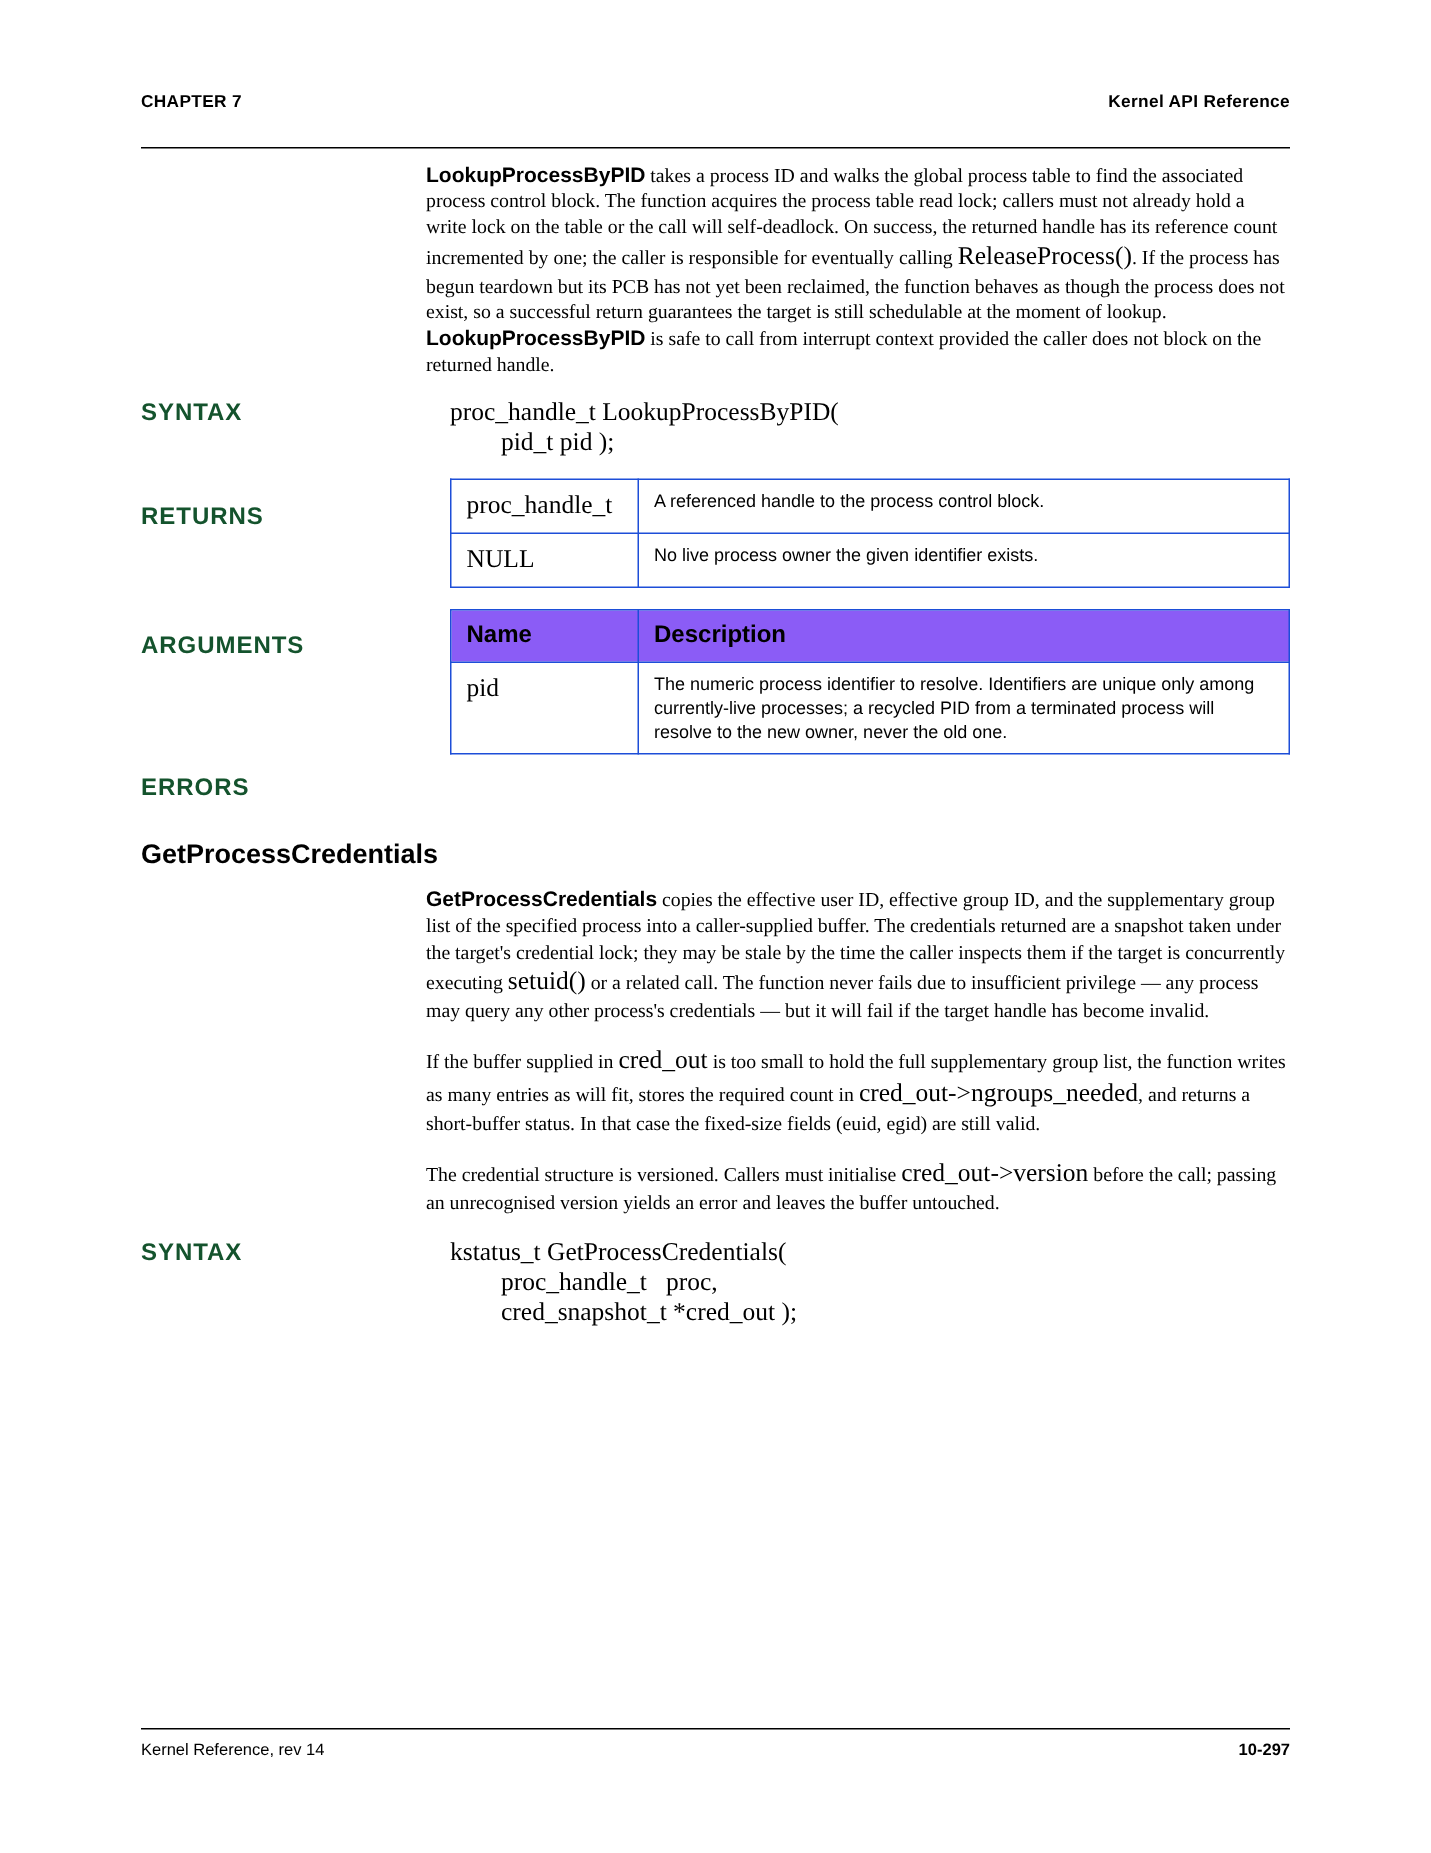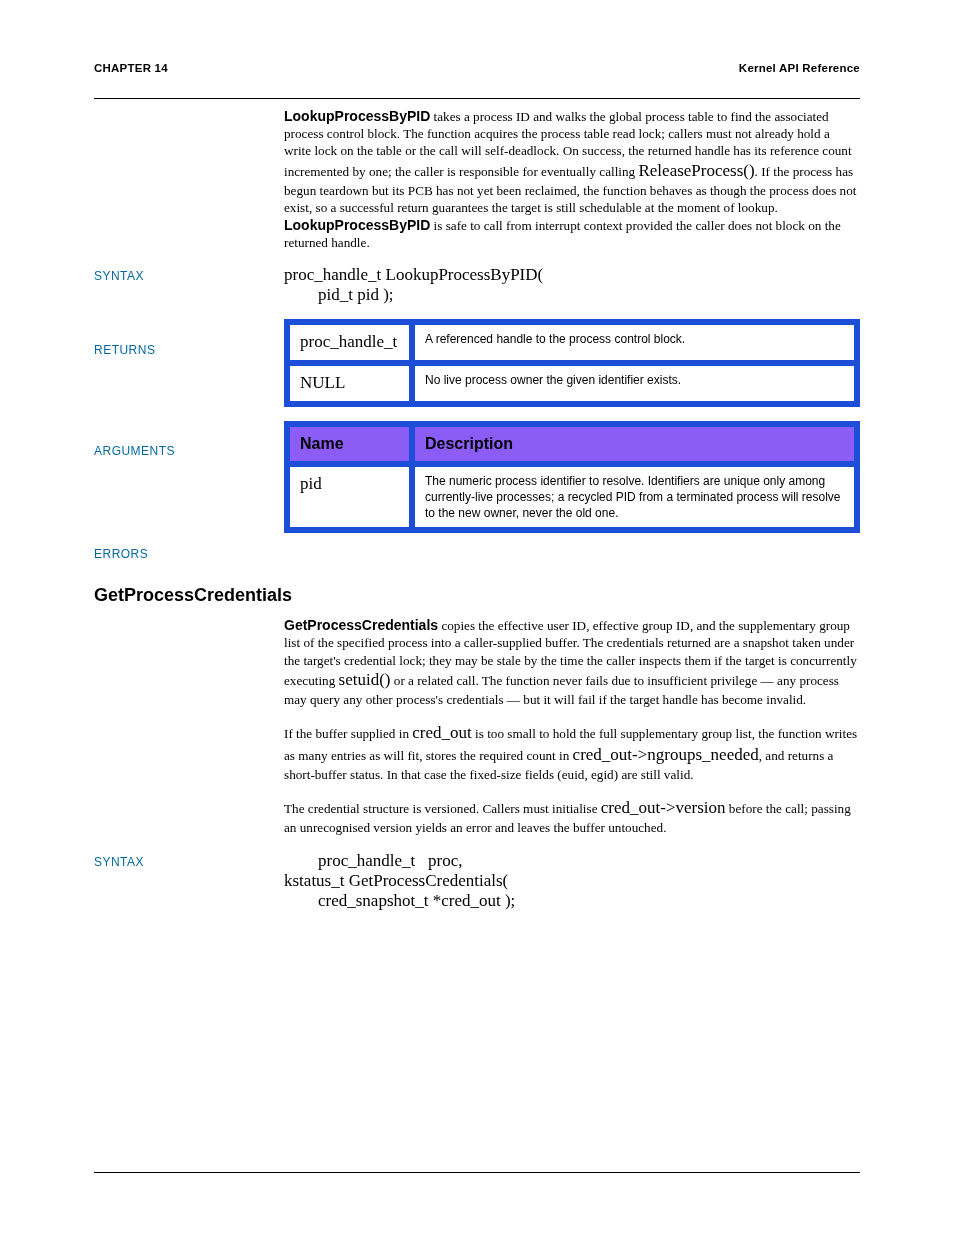--- a/index.html
+++ b/index.html
@@ -44,55 +44,55 @@
   .para {
     font-size: 13.2px;
     line-height: 1.30;
     margin: 0 0 14px 0;
   }
   .mono { font-family: Liberation Serif, serif; font-size: 17px; }
   .section-row { display: flex; align-items: baseline; margin: 14px 0 14px -190px; }
   .sec-label {
     width: 190px;
     font-family: Helvetica, Arial, sans-serif;
-    font-size: 12px;
-    font-weight: normal;
+    font-size: 16px;
+    font-weight: bold;
     letter-spacing: 0.04em;
-    color: #0369a1;
+    color: #14532d;
   }
-  .sec-body { flex: 1; }
+  .sec-body { flex: 1; margin-left: 16px; }
   table.tb {
     border-collapse: collapse;
     width: 100%;
     font-family: Helvetica, Arial, sans-serif;
     font-size: 12px;
   }
   table.tb td, table.tb th {
-    border: 6px solid #1d4ed8;
+    border: 1px solid #1d4ed8;
     padding: 6px 10px;
     text-align: left;
     vertical-align: top;
     font-weight: normal;
     line-height: 1.35;
   }
   table.tb th {
     background: #8b5cf6;
     font-family: Helvetica, Arial, sans-serif;
     font-size: 16px;
     font-weight: bold;
   }
   .col0 { width: 125px; }
   .footer-wrap { position: absolute; left: 94px; right: 94px; bottom: 62px; }
 </style>
 </head>
 <body>
 
 <div class="page">
   <div class="header-row">
-    <span>CHAPTER 14</span>
+    <span>CHAPTER 7</span>
     <span>Kernel API Reference</span>
   </div>
   <div class="header-rule"></div>
 
   <div class="content">
 
     <p class="para">
       <span class="lead-word">LookupProcessByPID</span><span> takes a process ID and walks the global process table to find the associated process control block. The function acquires the process table read lock; callers must not already hold a write lock on the table or the call will self-deadlock. On success, the returned handle has its reference count incremented by one; the caller is responsible for eventually calling </span><span class="mono">ReleaseProcess()</span><span>. If the process has begun teardown but its PCB has not yet been reclaimed, the function behaves as though the process does not exist, so a successful return guarantees the target is still schedulable at the moment of lookup. </span><span class="lead-word">LookupProcessByPID</span><span> is safe to call from interrupt context provided the caller does not block on the returned handle.</span>
     </p>
 
@@ -156,24 +156,28 @@
       <span>If the buffer supplied in </span><span class="mono">cred_out</span><span> is too small to hold the full supplementary group list, the function writes as many entries as will fit, stores the required count in </span><span class="mono">cred_out-&gt;ngroups_needed</span><span>, and returns a short-buffer status. In that case the fixed-size fields (euid, egid) are still valid.</span>
     </p>
 
     <p class="para">
       <span>The credential structure is versioned. Callers must initialise </span><span class="mono">cred_out-&gt;version</span><span> before the call; passing an unrecognised version yields an error and leaves the buffer untouched.</span>
     </p>
 
     <div class="section-row">
       <div class="sec-label">SYNTAX</div>
       <div class="sec-body">
+        <div class="mono" style="white-space:pre;">kstatus_t GetProcessCredentials(</div>
         <div class="mono" style="white-space:pre;">        proc_handle_t   proc,</div>
-        <div class="mono" style="white-space:pre;">kstatus_t GetProcessCredentials(</div>
         <div class="mono" style="white-space:pre;">        cred_snapshot_t *cred_out );</div>
       </div>
     </div>
 
   </div>
 
   <div class="footer-wrap">
     <div class="footer-rule"></div>
+    <div class="footer-row">
+      <span>Kernel Reference, rev 14</span>
+      <span style="font-weight:bold;">10-297</span>
+    </div>
   </div>
 </div>
 
 </body></html>

